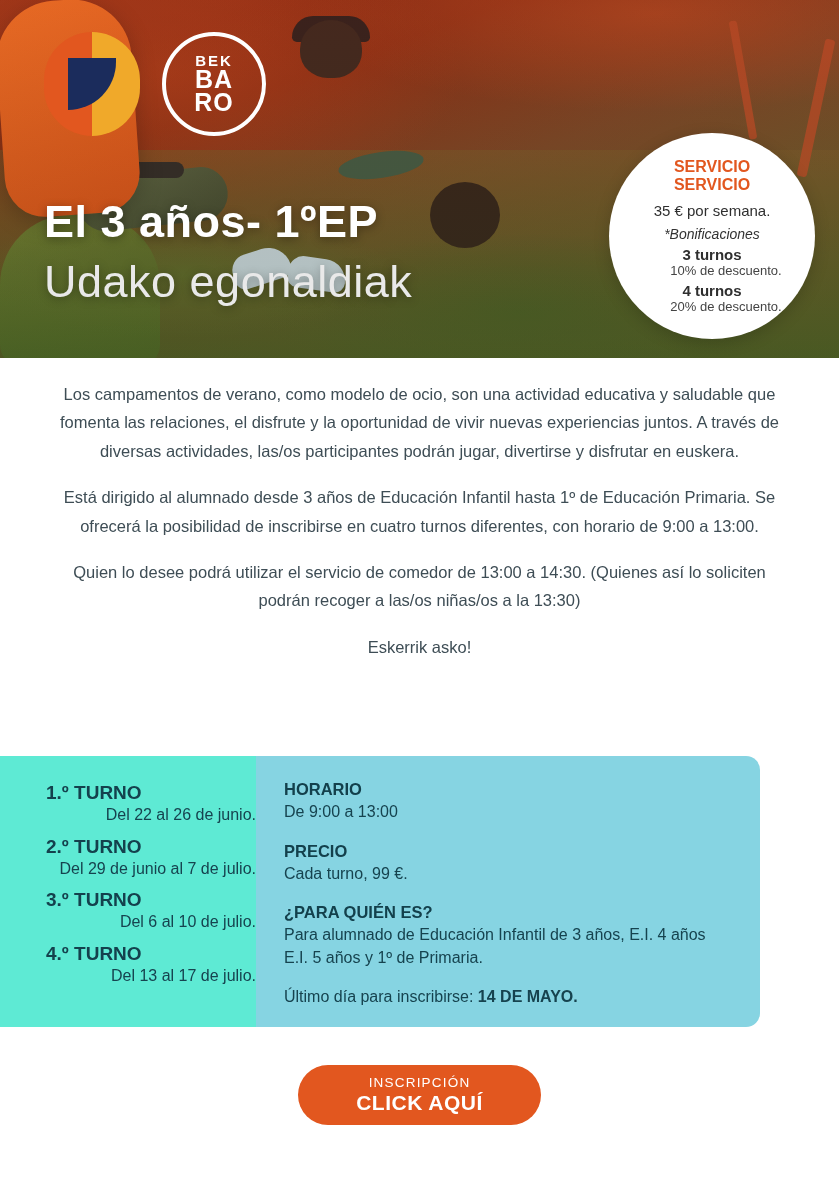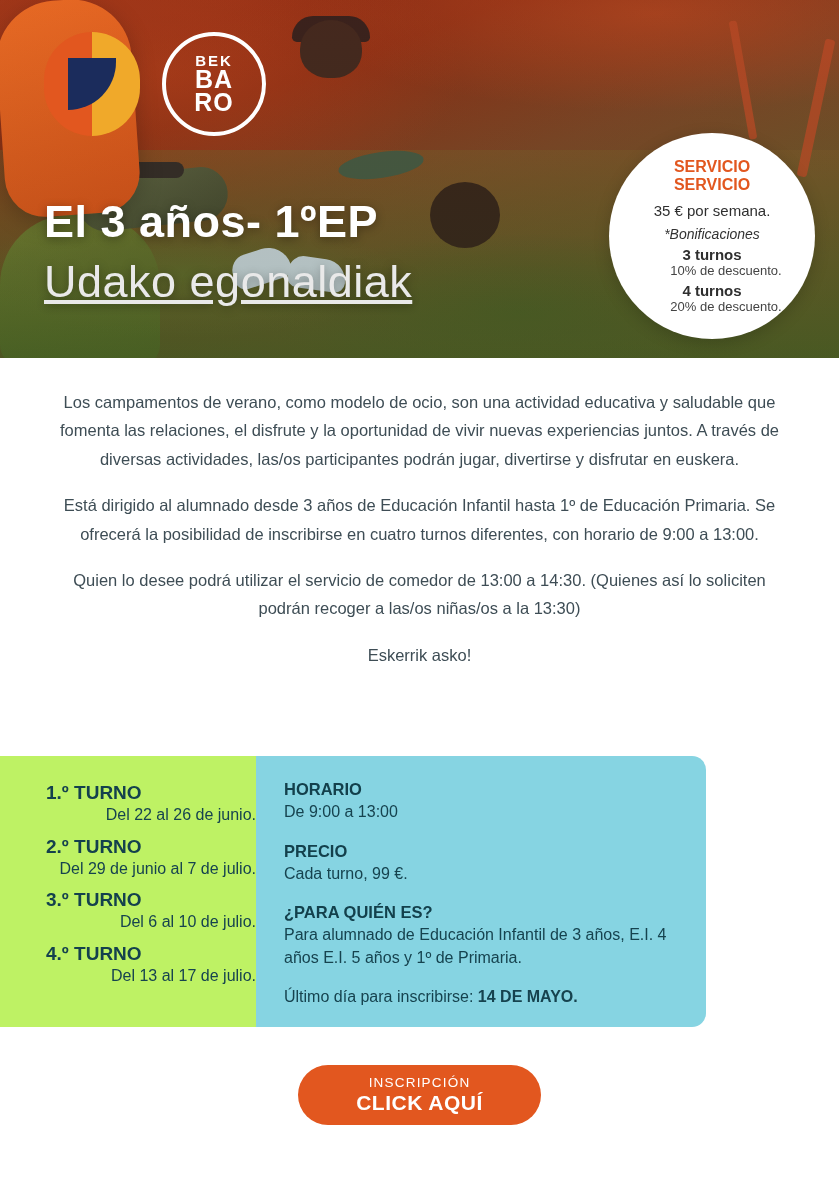--- a/index.html
+++ b/index.html
@@ -108,21 +108,20 @@
   
   .hero-title {
     position:absolute; left: 44px; top: 196px; z-index: 6;
     color:#ffffff; font-size: 45px; font-weight: 700; letter-spacing: .5px;
     text-shadow: 0 2px 10px rgba(0,0,0,.35);
   }
   .hero-sub {
     position:absolute; left: 44px; top: 256px; z-index: 6;
     color:#e9e9e9; font-size: 45px; font-weight: 300; letter-spacing: .5px;
     text-shadow: 0 2px 10px rgba(0,0,0,.35);
-    text-decoration: underline;
   }
 
   
   .bubble {
     position:absolute; right: 24px; top: 133px; width: 206px; height: 206px;
     border-radius: 50%; background:#ffffff; z-index: 7;
     display:flex; flex-direction:column; align-items:center; justify-content:center;
     text-align:center; color:#3b3b3b; box-shadow: 0 4px 16px rgba(0,0,0,.18);
     padding: 0 14px;
   }
@@ -132,32 +131,32 @@
   .bubble .b-turno { font-weight:700; font-size: 15px; margin-top: 4px; color:#2f2f2f;}
   .bubble .b-desc { font-size: 13px; color:#444;margin-left:28px; }
 
   
   .body-text {
     position:absolute; left: 0; top: 380px; width: 839px;
     text-align:center; color:#3c4a52;
   }
   .body-text p {
     font-size: 16.5px; line-height: 1.72; color:#3e4d55;
-    margin: 8px auto; max-width: 720px;
+    margin: 0 auto; max-width: 720px;
   }
   .body-text p + p { margin-top: 18px; }
 
   
   .panels { position:absolute; left: 0; top: 756px; display:flex; }
   .panel-left {
-    width: 256px; min-height: 271px; background:#bef264; color:#1d4650;
+    width: 256px; min-height: 271px; background:#5eead4; color:#1d4650;
     padding: 24px 0 18px 46px;
   }
   .panel-right {
-    width: 450px; min-height: 271px; background:#86d4e2; color:#1d4650;
+    width: 504px; min-height: 271px; background:#86d4e2; color:#1d4650;
     padding: 24px 32px 18px 28px;
     border-radius: 0 14px 14px 0;
   }
   .turno-title { font-size: 19px; font-weight: 800; color:#14414d; margin-top: 2px; }
   .turno-date { font-size: 16px; color:#16434f; line-height: 1.35; margin-bottom: 10px; text-align: right; }
   .r-head { font-size: 16.5px; font-weight: 800; color:#13404c; }
   .r-body { font-size: 16px; color:#16434f; line-height: 1.42; margin-top: 2px; }
   .r-block { margin-bottom: 18px; }
   .r-last { font-size: 16px; color:#16434f; }
   .r-last b { font-weight: 800; }

